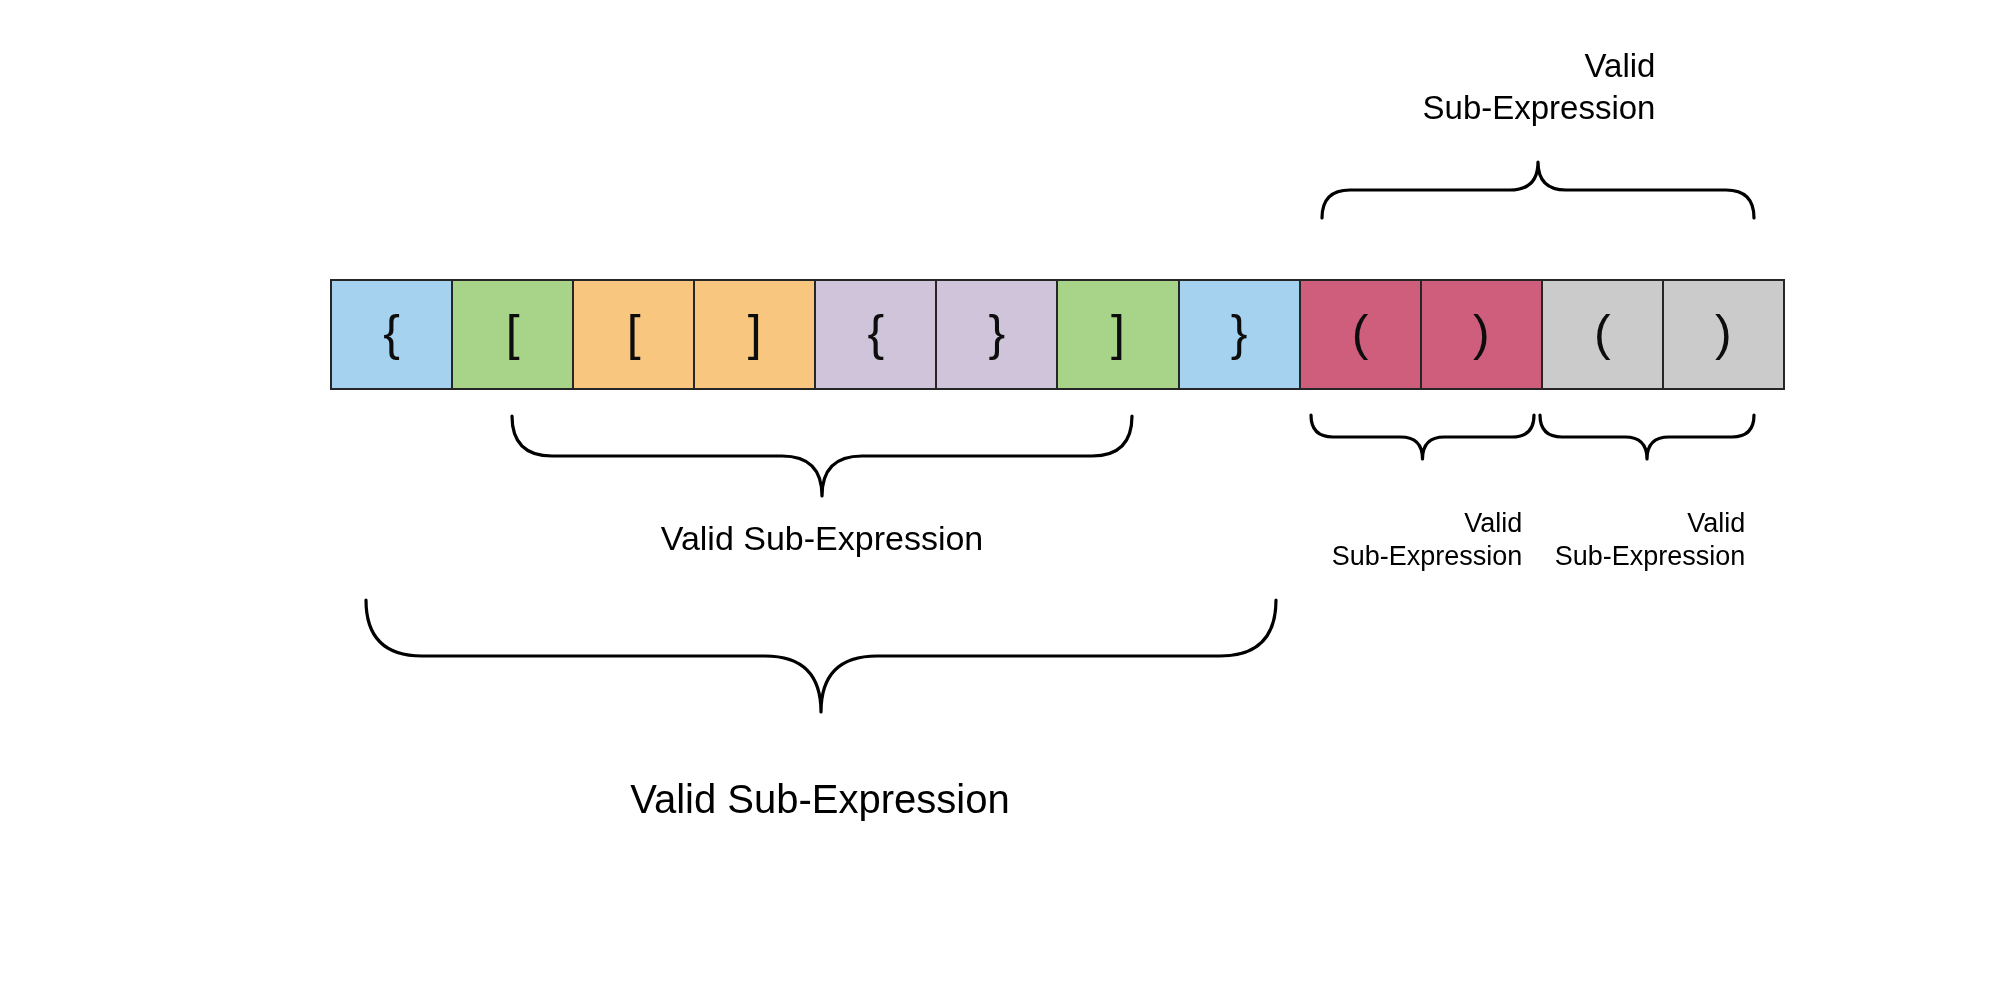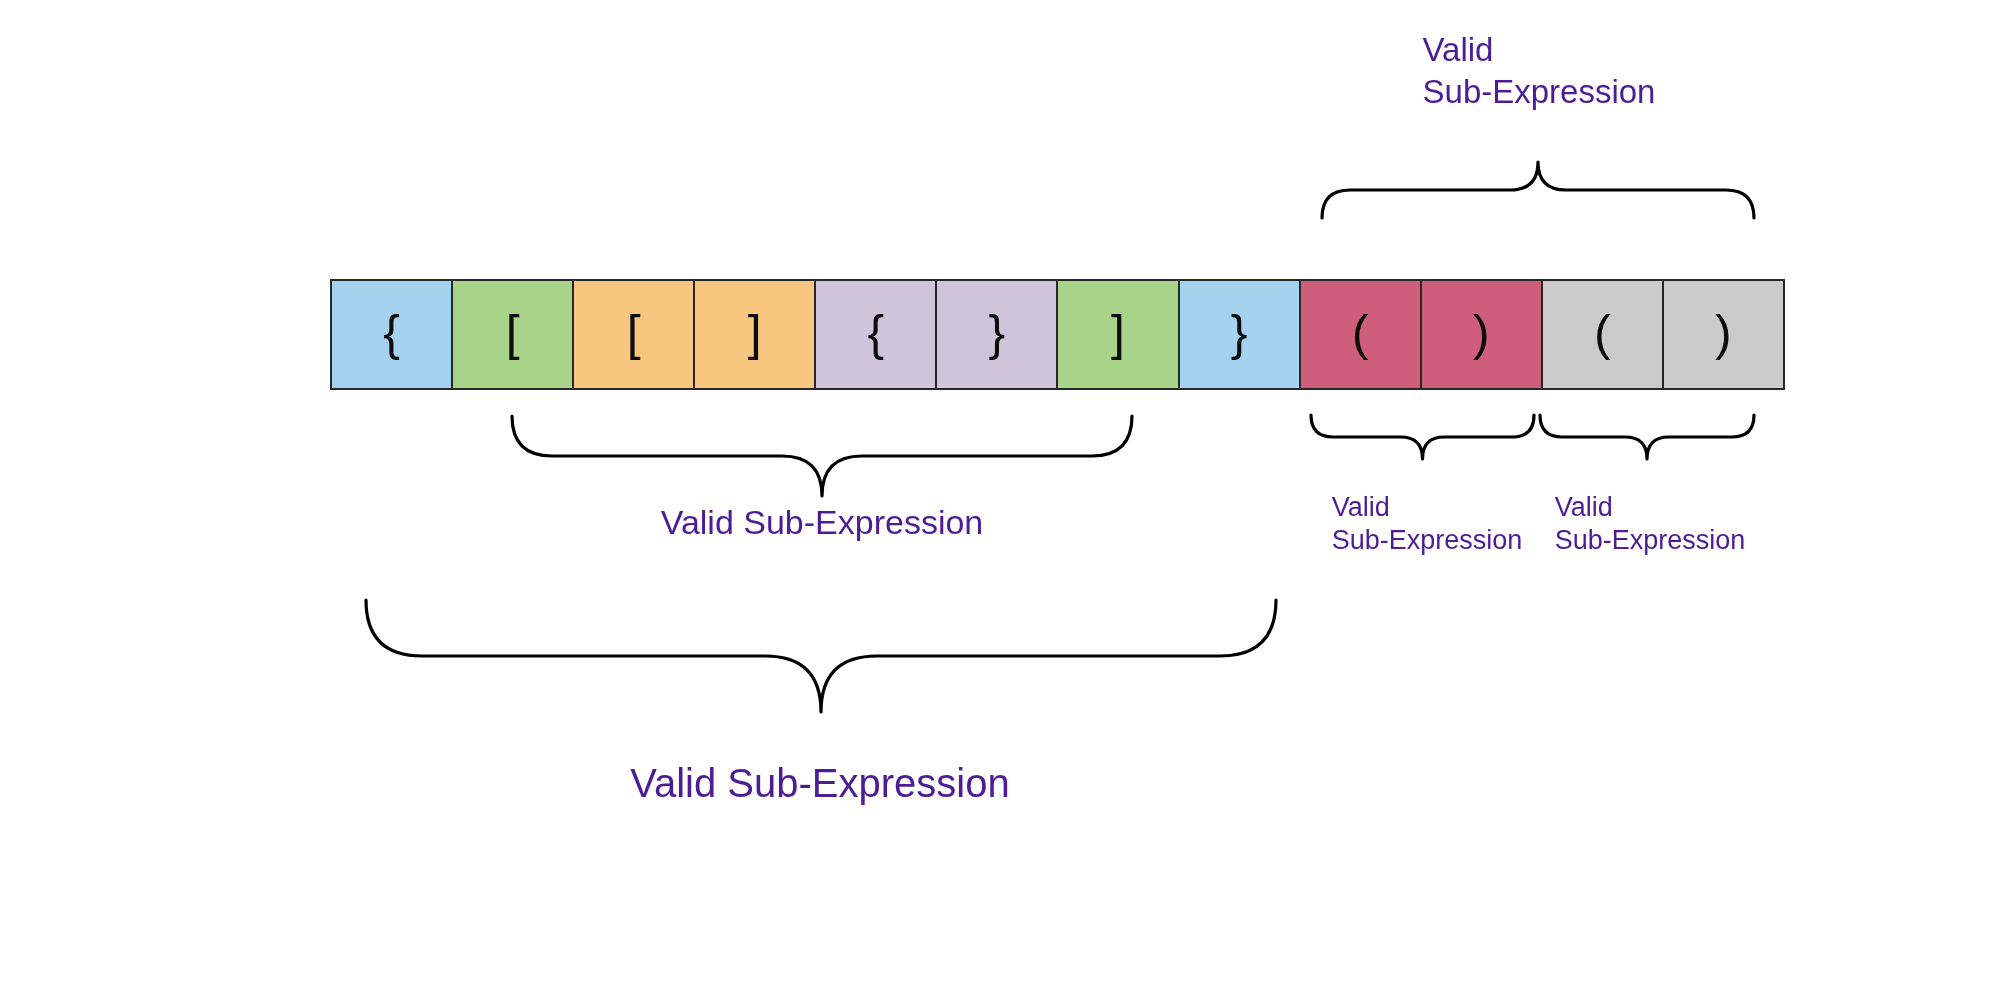--- a/index.html
+++ b/index.html
@@ -44,23 +44,24 @@
   .cell:first-child { margin-left: 0; }
   .cell-char {
     font-size: 50px;
     line-height: 1;
     color: #0d0d0d;
     transform: translateY(-2px);
   }
   .anno-label {
     position: absolute;
     transform: translateX(-50%);
-    text-align: left;
-    color: #4c1d95;
+    text-align: right;
+    color: #000000;
     white-space: pre-line;
+    margin-top: 16px;
   }
   #label-top-group    { left: 1539px; top: 29px;  font-size: 33px; line-height: 1.27; }
   #label-middle-group { left: 822px;  top: 502px; font-size: 34px; line-height: 1.2; }
   #label-full-group   { left: 820px;  top: 759px; font-size: 40px; line-height: 1.2; }
   #label-red-pair     { left: 1427px; top: 491px; font-size: 27px; line-height: 1.24; }
   #label-gray-pair    { left: 1650px; top: 491px; font-size: 27px; line-height: 1.24; }
 </style>
 </head>
 <body>
 

